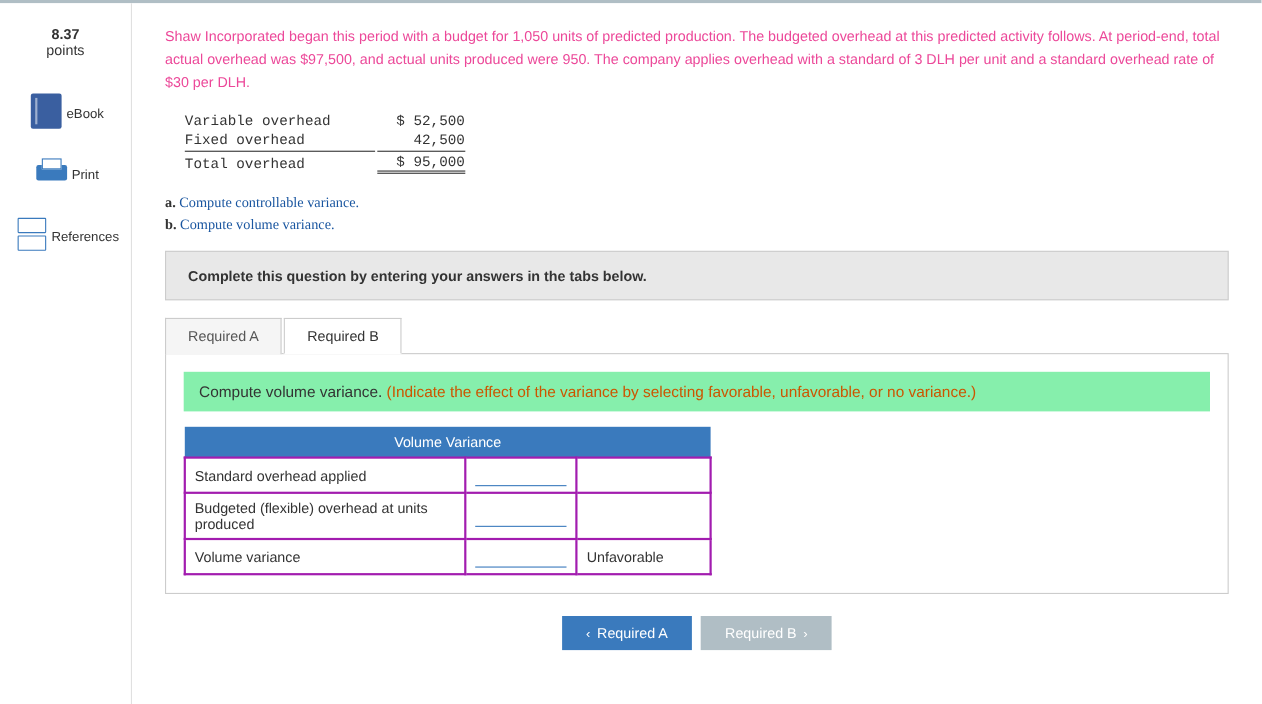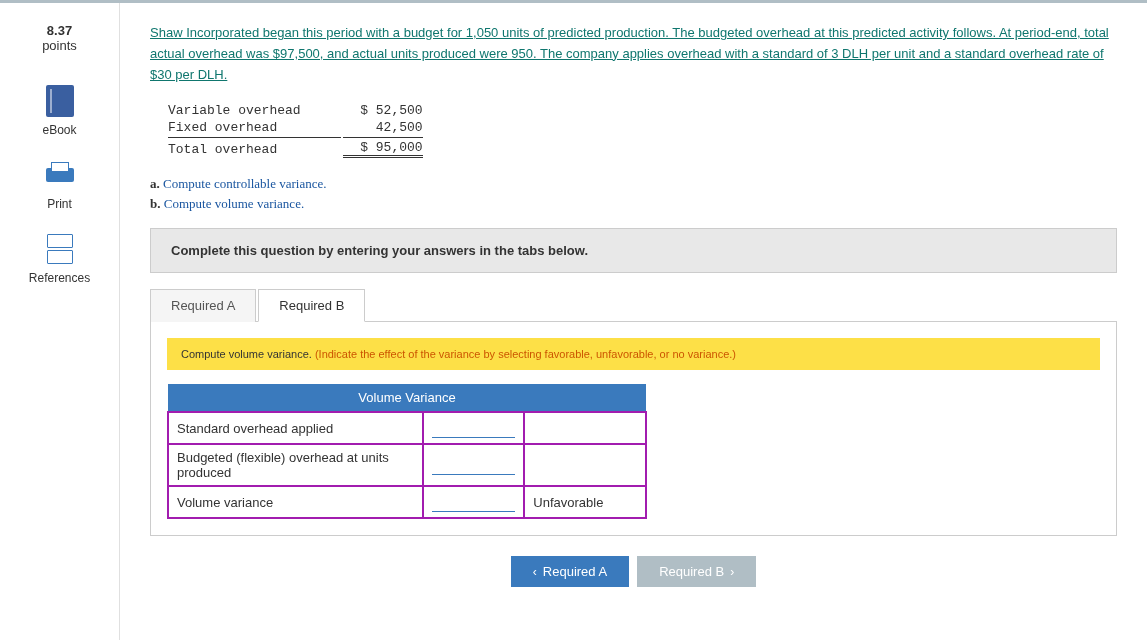--- a/index.html
+++ b/index.html
@@ -40,21 +40,21 @@
       text-align: center;
       margin-bottom: 30px;
       font-size: 13px;
       color: #333;
     }
     .points-value {
       font-weight: bold;
     }
     .sidebar-icon-item {
       display: flex;
-      flex-direction: column;
+      flex-direction: row;
       align-items: center;
       margin-bottom: 20px;
       cursor: pointer;
     }
     .sidebar-icon-item .icon-box {
       width: 36px;
       height: 36px;
       display: flex;
       align-items: center;
       justify-content: center;
@@ -125,22 +125,21 @@
     
     .main-content {
       flex: 1;
       padding: 20px 30px;
       overflow-y: auto;
     }
     .problem-text {
       font-size: 13px;
       line-height: 1.6;
       margin-bottom: 16px;
-      color: #0f766e;
-      text-decoration: underline;
+      color: #ec4899;
     }
     .overhead-table {
       margin: 12px 0 16px 16px;
       font-family: 'Courier New', monospace;
       font-size: 13px;
     }
     .overhead-table tr td:first-child {
       padding-right: 40px;
     }
     .overhead-table tr td:last-child {
@@ -202,23 +201,23 @@
     }
     .tab-content-area {
       border: 1px solid #ccc;
       border-top: 1px solid #ccc;
       padding: 16px;
       margin-top: -1px;
       background: #fff;
     }
     
     .variance-instruction {
-      font-size: 11px;
+      font-size: 14px;
       margin-bottom: 14px;
-      background: #fde047;
+      background: #86efac;
       padding: 10px 14px;
       border: none;
     }
     .variance-instruction span.orange {
       color: #cc5500;
     }
     
     .volume-variance-table {
       width: 480px;
       border-collapse: collapse;

